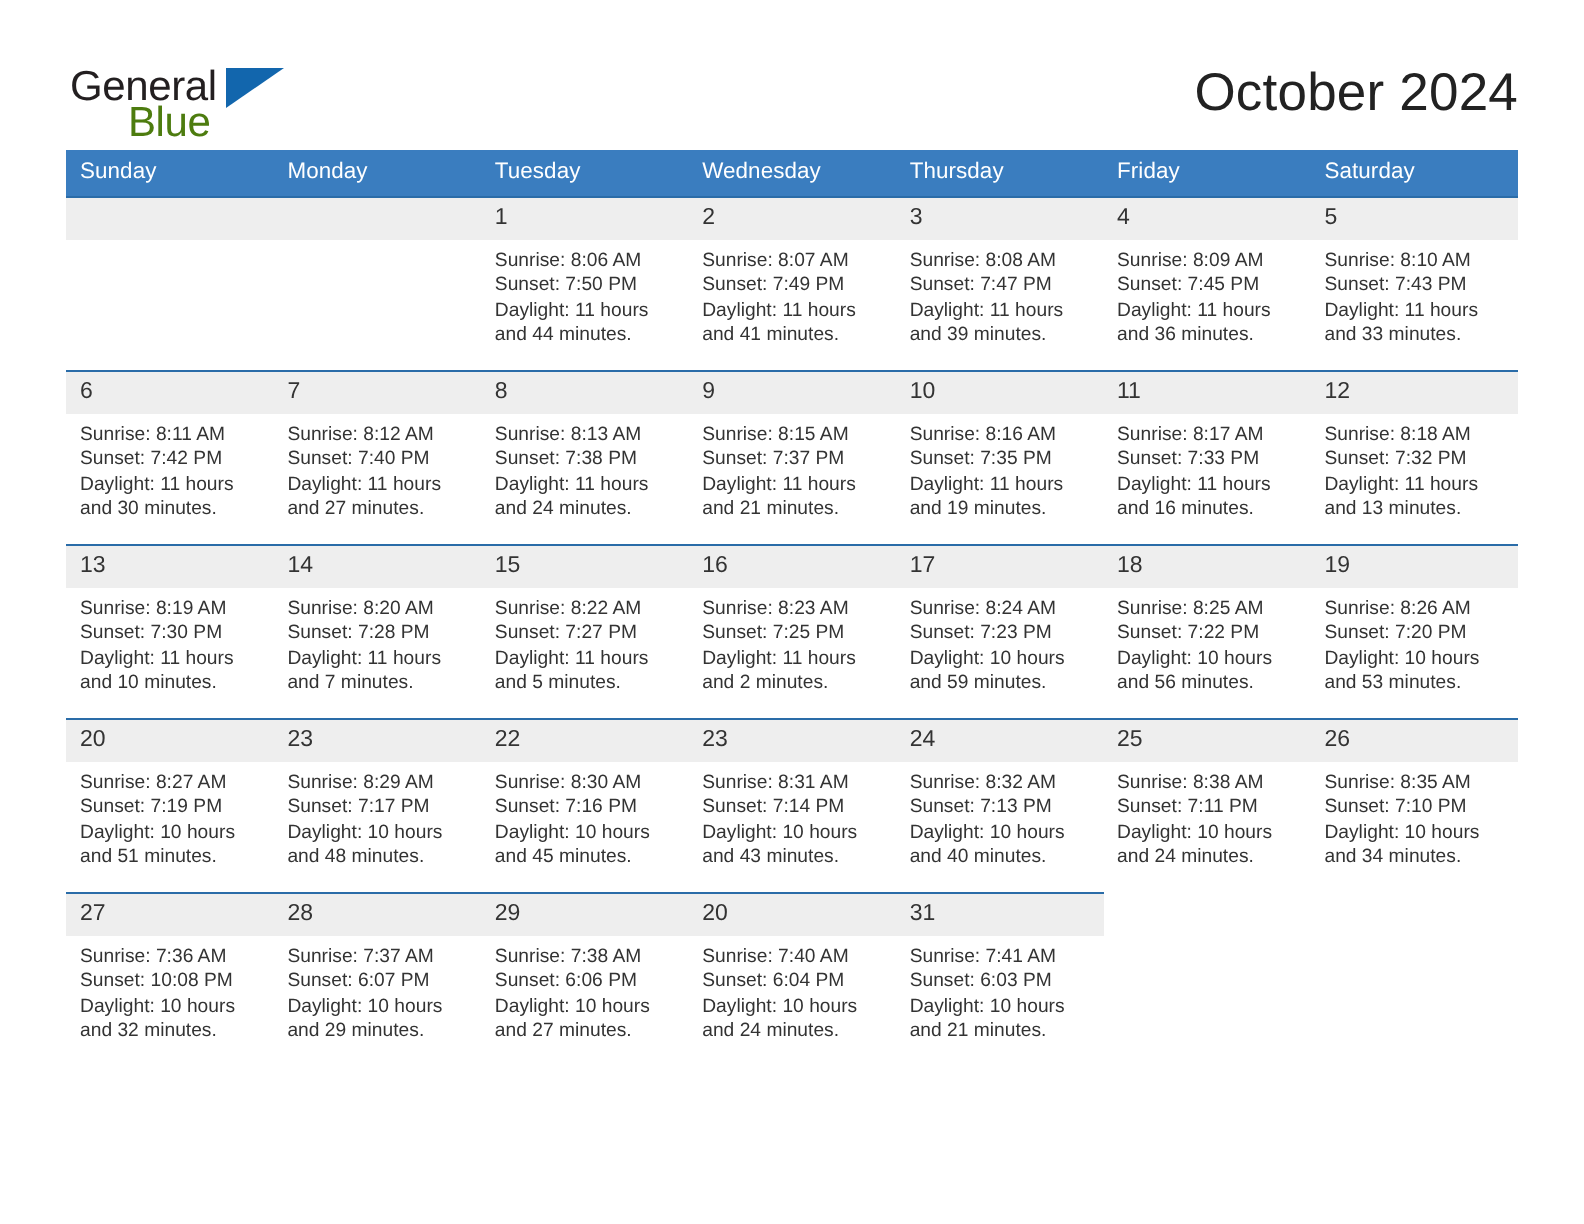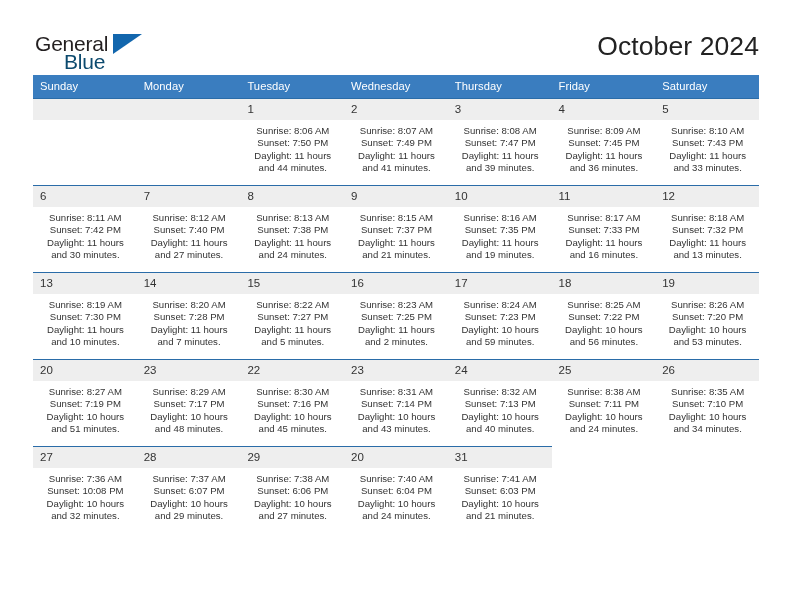--- a/index.html
+++ b/index.html
@@ -37,21 +37,21 @@
     left: 0; top: 4px;
     font-size: 21px;
     letter-spacing: -0.2px;
     color: #231f20;
   }
   .logo-blue {
     position: absolute;
     left: 29px; top: 22px;
     font-size: 21px;
     letter-spacing: -0.2px;
-    color: #0c4a6e;
+    color: #4d7c0f;
   }
   .logo-tri {
     position: absolute;
     left: 78px; top: 6px;
     width: 0; height: 0;
     border-left: 29px solid #1266ad;
     border-bottom: 20px solid transparent;
   }
   .titlewrap {
     text-align: left;
@@ -112,21 +112,20 @@
   }
   .daynum.empty {
     color: transparent;
   }
   .dayinfo {
     padding: 5px 6px 0 7px;
     font-size: 9.6px;
     line-height: 12.4px;
     color: #333333;
     letter-spacing: 0.01px;
-    text-align: center;
   }
   .dayinfo div { white-space: nowrap; }
   .blank .daynum { background: #eeeeee; }
   .nocell .daynum { background: transparent; }
 </style>
 </head>
 <body>
 
 <div class="page">
 

